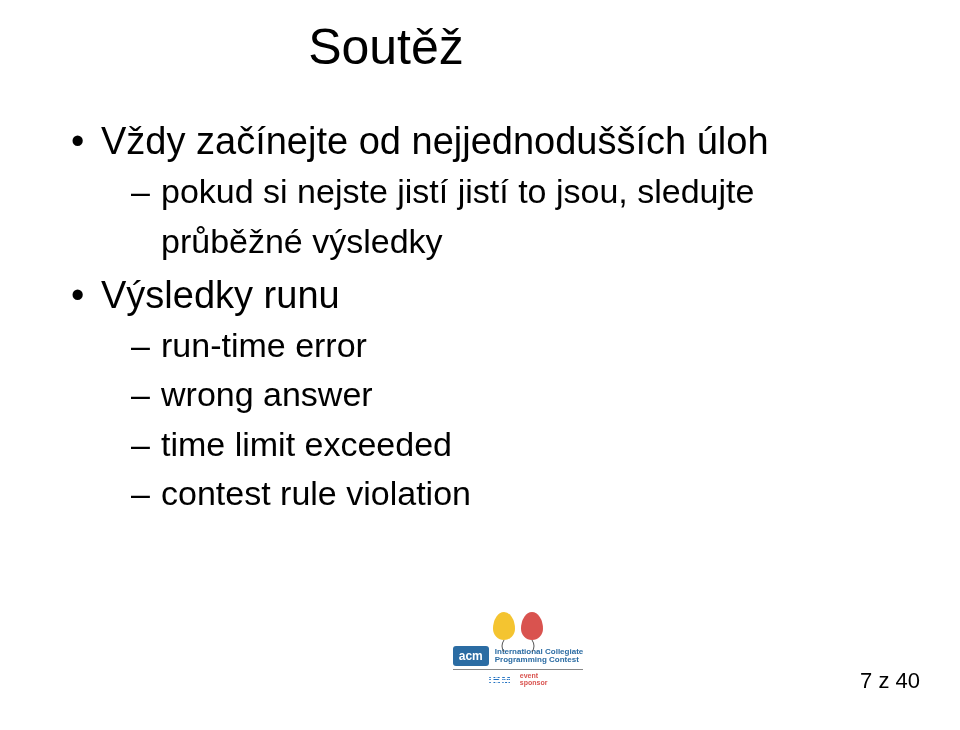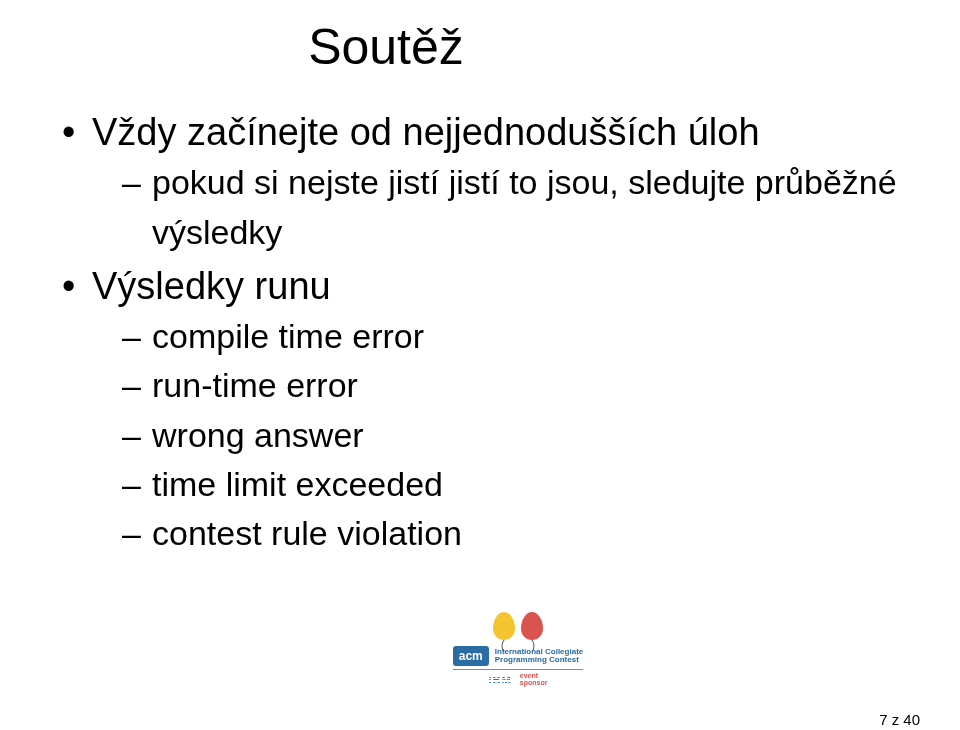--- a/index.html
+++ b/index.html
@@ -32,21 +32,21 @@
     position: absolute;
     top: 100px;
     left: 55px;
     width: 850px;
     font-size: 38px;
     line-height: 1.35;
   }
   ul.lvl1 {
     list-style: none;
     padding: 0;
-    margin: 7px;
+    margin: 16px;
   }
   ul.lvl1 > li {
     position: relative;
     padding-left: 30px;
     margin: 0 0 4px 0;
   }
   ul.lvl1 > li::before {
     content: "•";
     position: absolute;
     left: 0;
@@ -145,23 +145,23 @@
   }
   .sponsor {
     font-size: 7px;
     color: #d9534f;
     line-height: 1;
     text-align: left;
     font-weight: bold;
   }
   .page-num {
     position: absolute;
-    bottom: 2px;
+    bottom: 36px;
     right: 40px;
-    font-size: 15px;
+    font-size: 22px;
     font-weight: 400;
   }
 </style>
 </head>
 <body>
 
 <div class="slide">
 
   <div class="title">Soutěž</div>
 
@@ -169,21 +169,20 @@
     <ul class="lvl1">
       <li>
         <span>Vždy začínejte od nejjednodušších úloh</span>
         <ul class="lvl2">
           <li>pokud si nejste jistí jistí to jsou, sledujte průběžné výsledky</li>
         </ul>
       </li>
       <li>
         <span>Výsledky runu</span>
         <ul class="lvl2">
-          <li>compile time error</li>
           <li>run-time error</li>
           <li>wrong answer</li>
           <li>time limit exceeded</li>
           <li>contest rule violation</li>
         </ul>
       </li>
     </ul>
   </div>
 
   <div class="footer-img">

